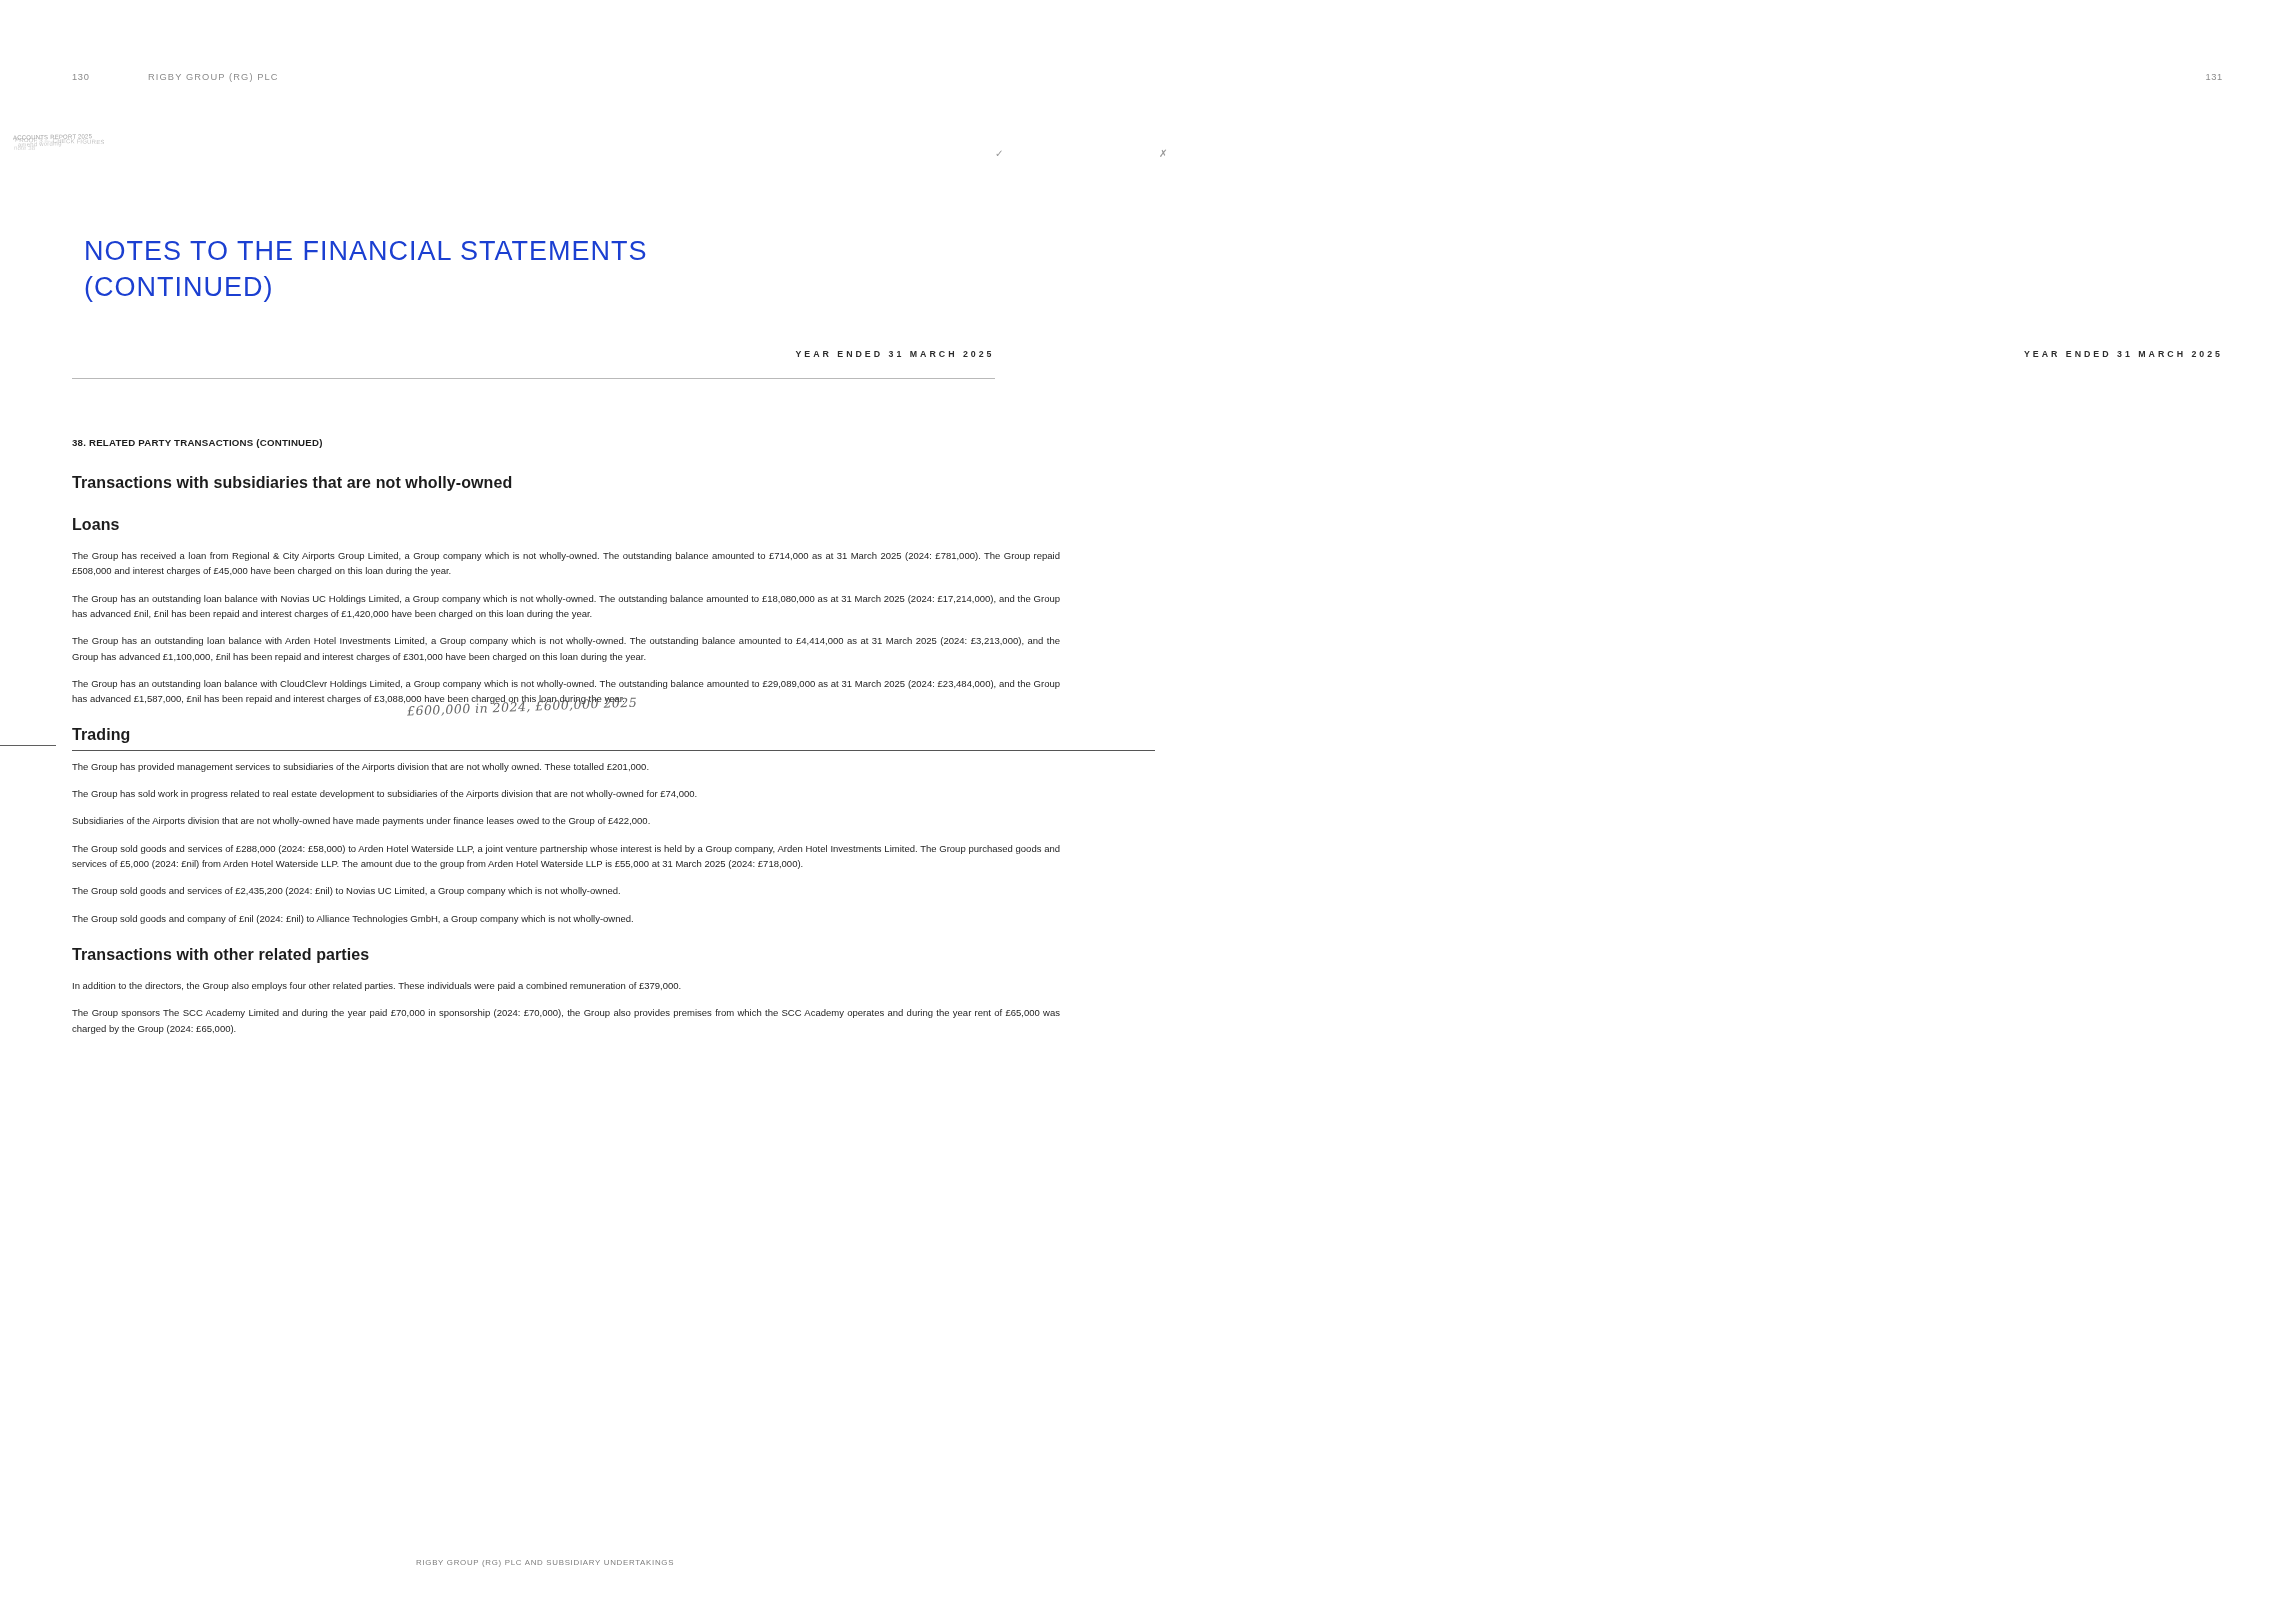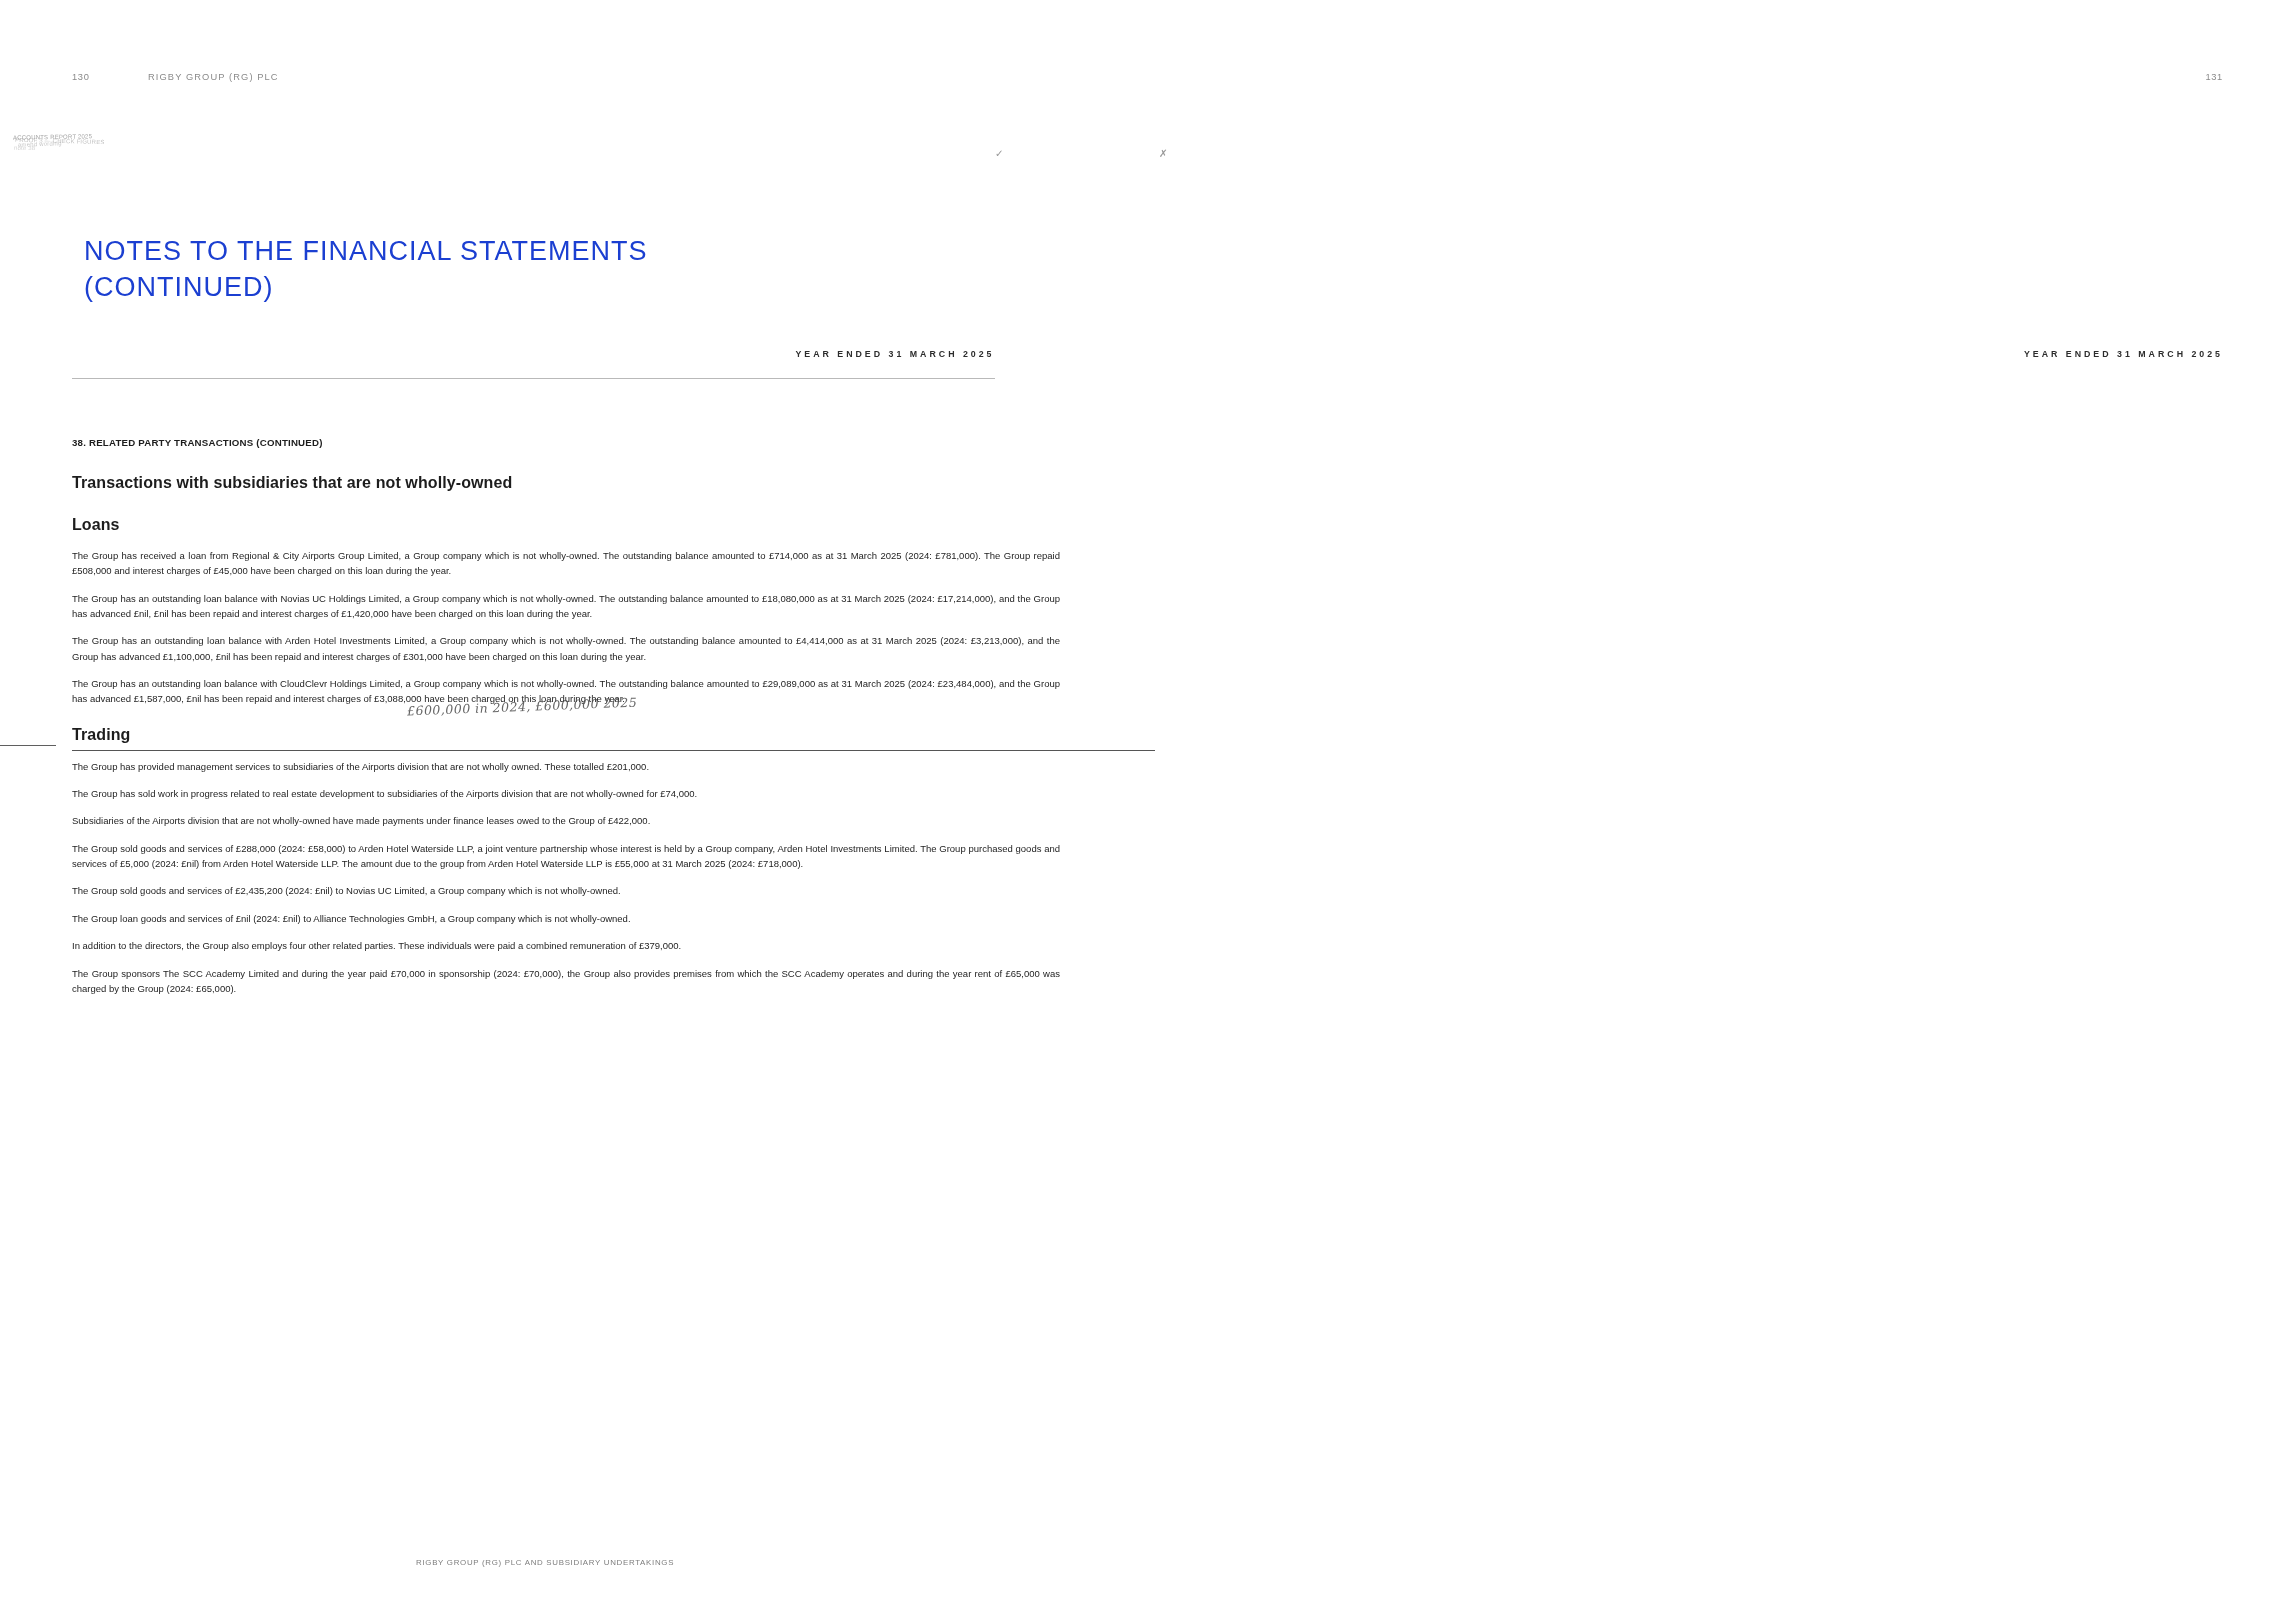--- a/index.html
+++ b/index.html
@@ -215,22 +215,23 @@
       <p>The Group has an outstanding loan balance with Novias UC Holdings Limited, a Group company which is not wholly-owned. The outstanding balance amounted to £18,080,000 as at 31 March 2025 (2024: £17,214,000), and the Group has advanced £nil, £nil has been repaid and interest charges of £1,420,000 have been charged on this loan during the year.</p>
       <p>The Group has an outstanding loan balance with Arden Hotel Investments Limited, a Group company which is not wholly-owned. The outstanding balance amounted to £4,414,000 as at 31 March 2025 (2024: £3,213,000), and the Group has advanced £1,100,000, £nil has been repaid and interest charges of £301,000 have been charged on this loan during the year.</p>
       <p>The Group has an outstanding loan balance with CloudClevr Holdings Limited, a Group company which is not wholly-owned. The outstanding balance amounted to £29,089,000 as at 31 March 2025 (2024: £23,484,000), and the Group has advanced £1,587,000, £nil has been repaid and interest charges of £3,088,000 have been charged on this loan during the year.</p>
 
       <h3>Trading</h3>
       <p>The Group has provided management services to subsidiaries of the Airports division that are not wholly owned. These totalled £201,000.</p>
       <p>The Group has sold work in progress related to real estate development to subsidiaries of the Airports division that are not wholly-owned for £74,000.</p>
       <p>Subsidiaries of the Airports division that are not wholly-owned have made payments under finance leases owed to the Group of £422,000.</p>
       <p>The Group sold goods and services of £288,000 (2024: £58,000) to Arden Hotel Waterside LLP, a joint venture partnership whose interest is held by a Group company, Arden Hotel Investments Limited. The Group purchased goods and services of £5,000 (2024: £nil) from Arden Hotel Waterside LLP. The amount due to the group from Arden Hotel Waterside LLP is £55,000 at 31 March 2025 (2024: £718,000).</p>
       <p>The Group sold goods and services of £2,435,200 (2024: £nil) to Novias UC Limited, a Group company which is not wholly-owned.</p>
-      <p>The Group loan goods and services of £nil (2024: £nil) to Alliance Technologies GmbH, a Group company which is not wholly-owned.</p>
-
+      <p>The Group sold goods and company of £nil (2024: £nil) to Alliance Technologies GmbH, a Group company which is not wholly-owned.</p>
+
+      <h3>Transactions with other related parties</h3>
       <p>In addition to the directors, the Group also employs four other related parties. These individuals were paid a combined remuneration of £379,000.</p>
       <p>The Group sponsors The SCC Academy Limited and during the year paid £70,000 in sponsorship (2024: £70,000), the Group also provides premises from which the SCC Academy operates and during the year rent of £65,000 was charged by the Group (2024: £65,000).</p>
     </div>
 
     <div class="annot">£600,000 in 2024, £600,000 2025</div>
     <div class="strikeline"></div>
     <div class="edgemark"></div>
 
     <div class="footer-left">RIGBY GROUP (RG) PLC AND SUBSIDIARY UNDERTAKINGS</div>
   </div>

